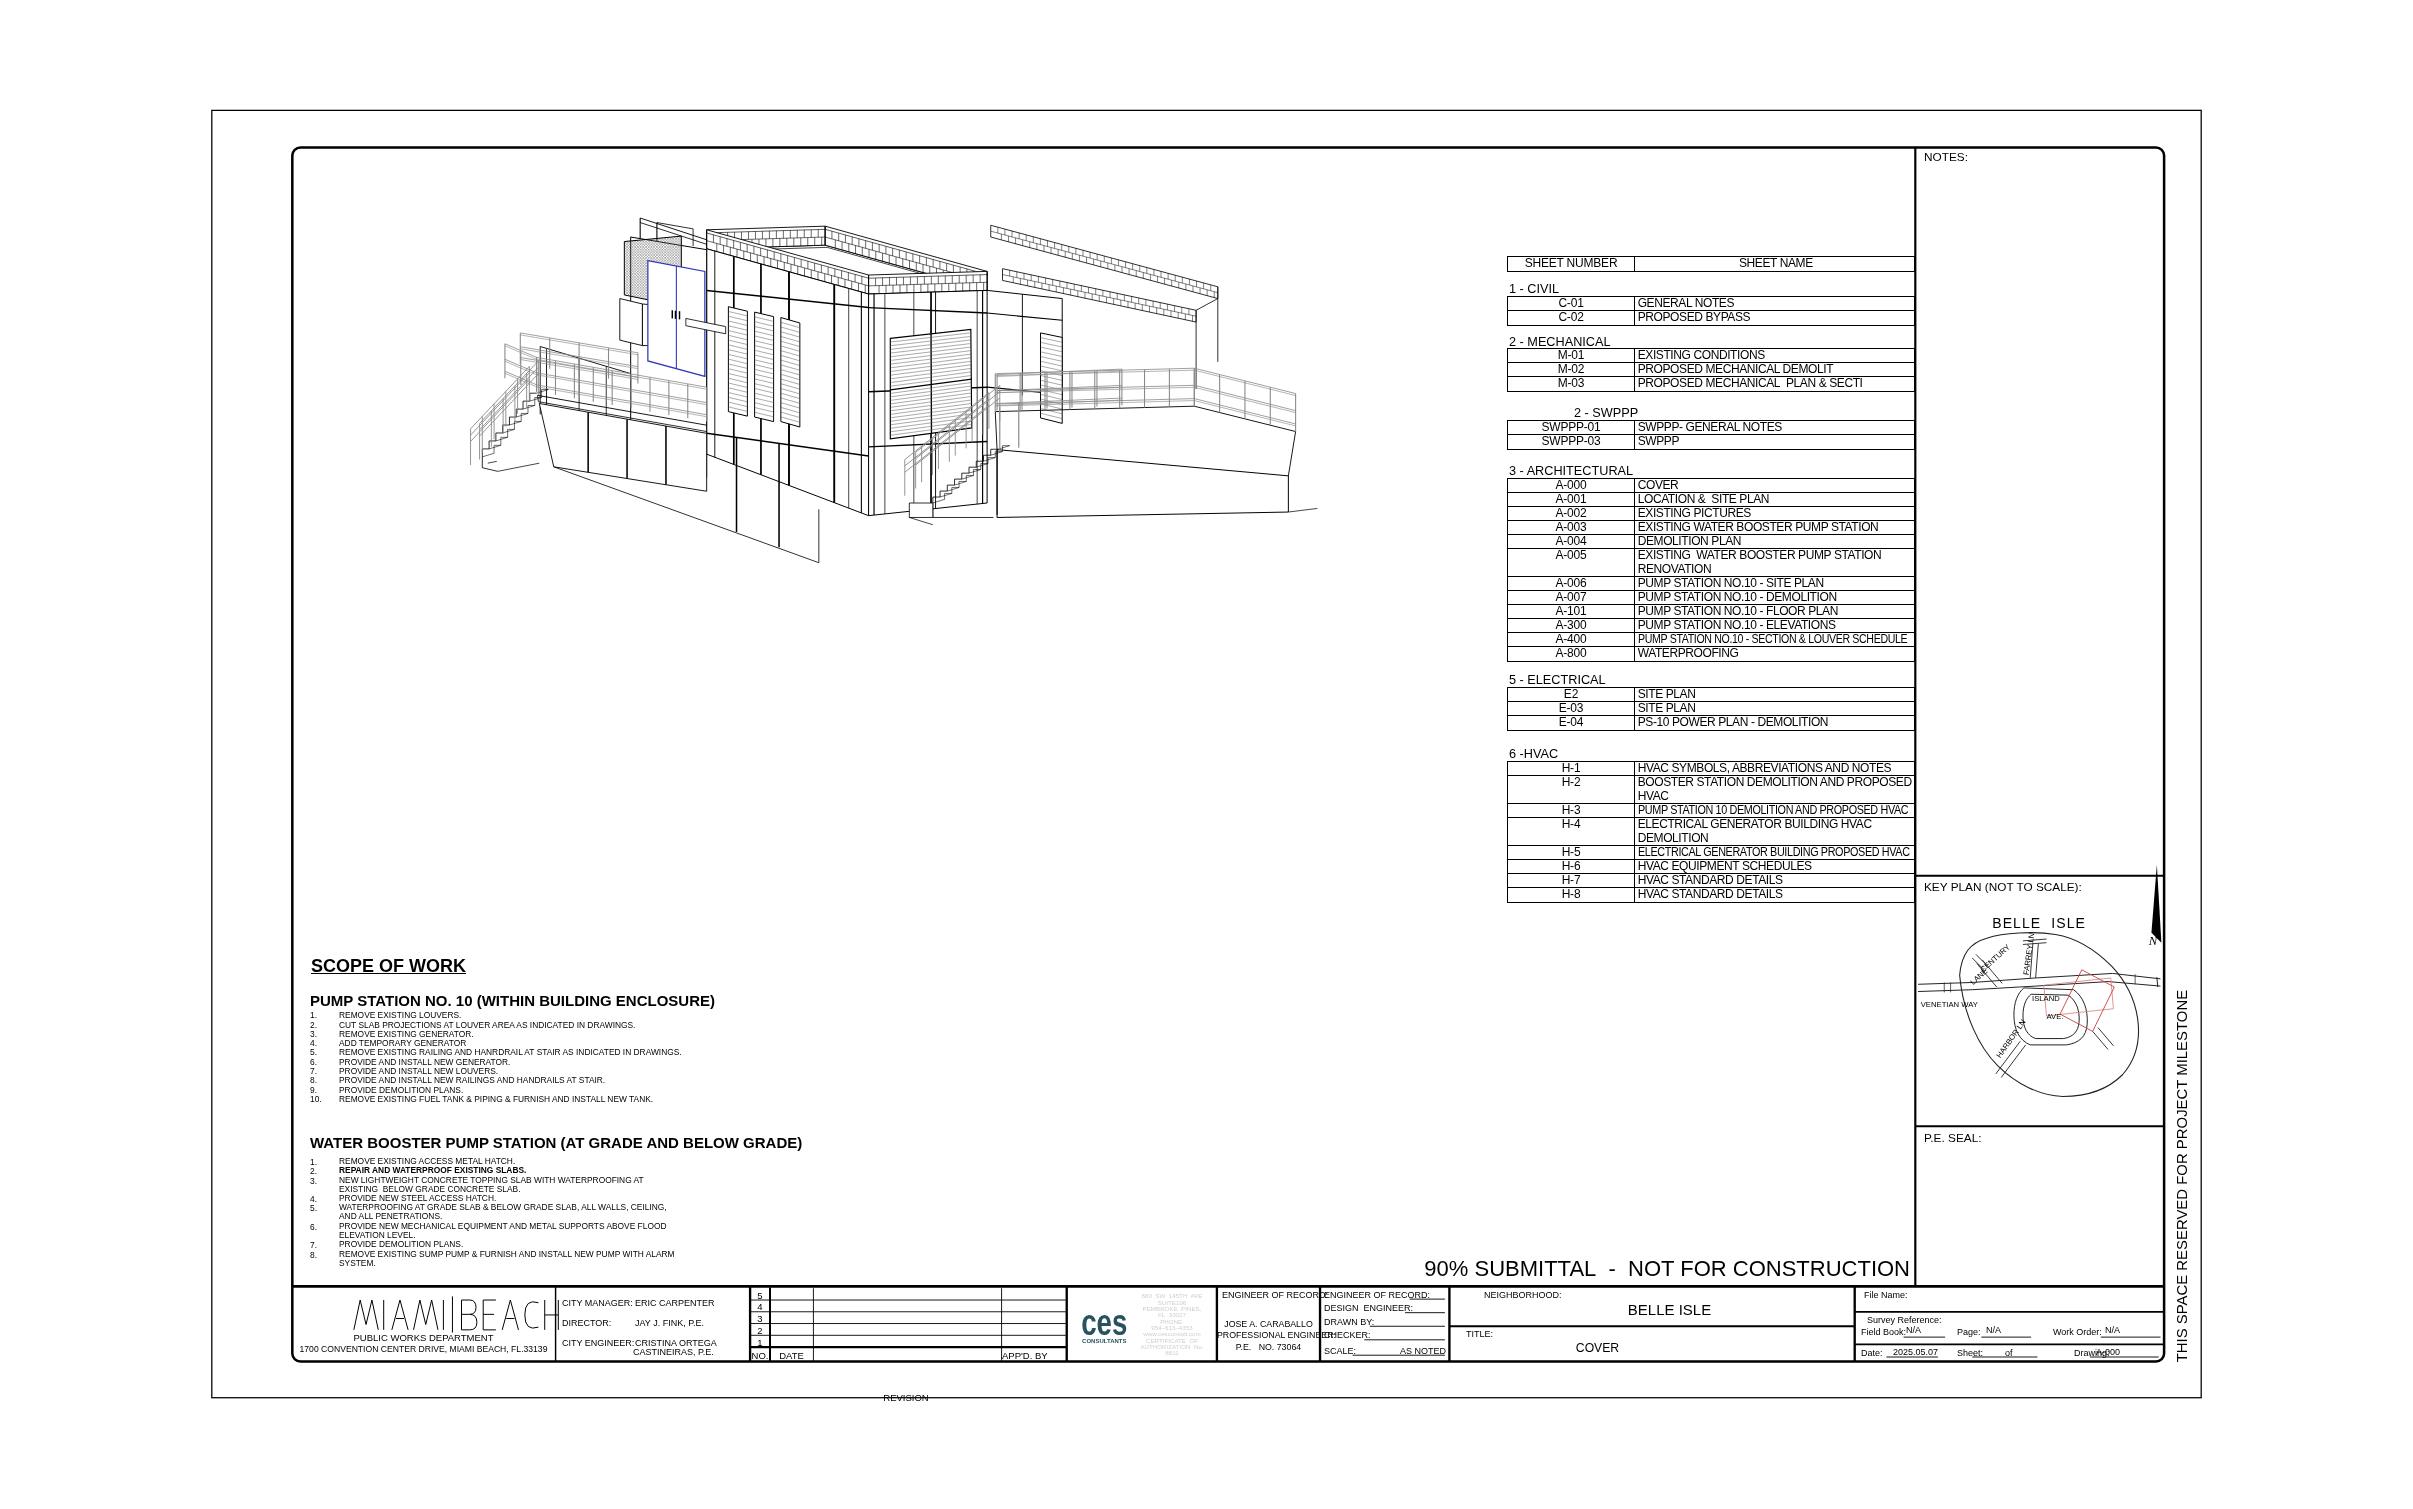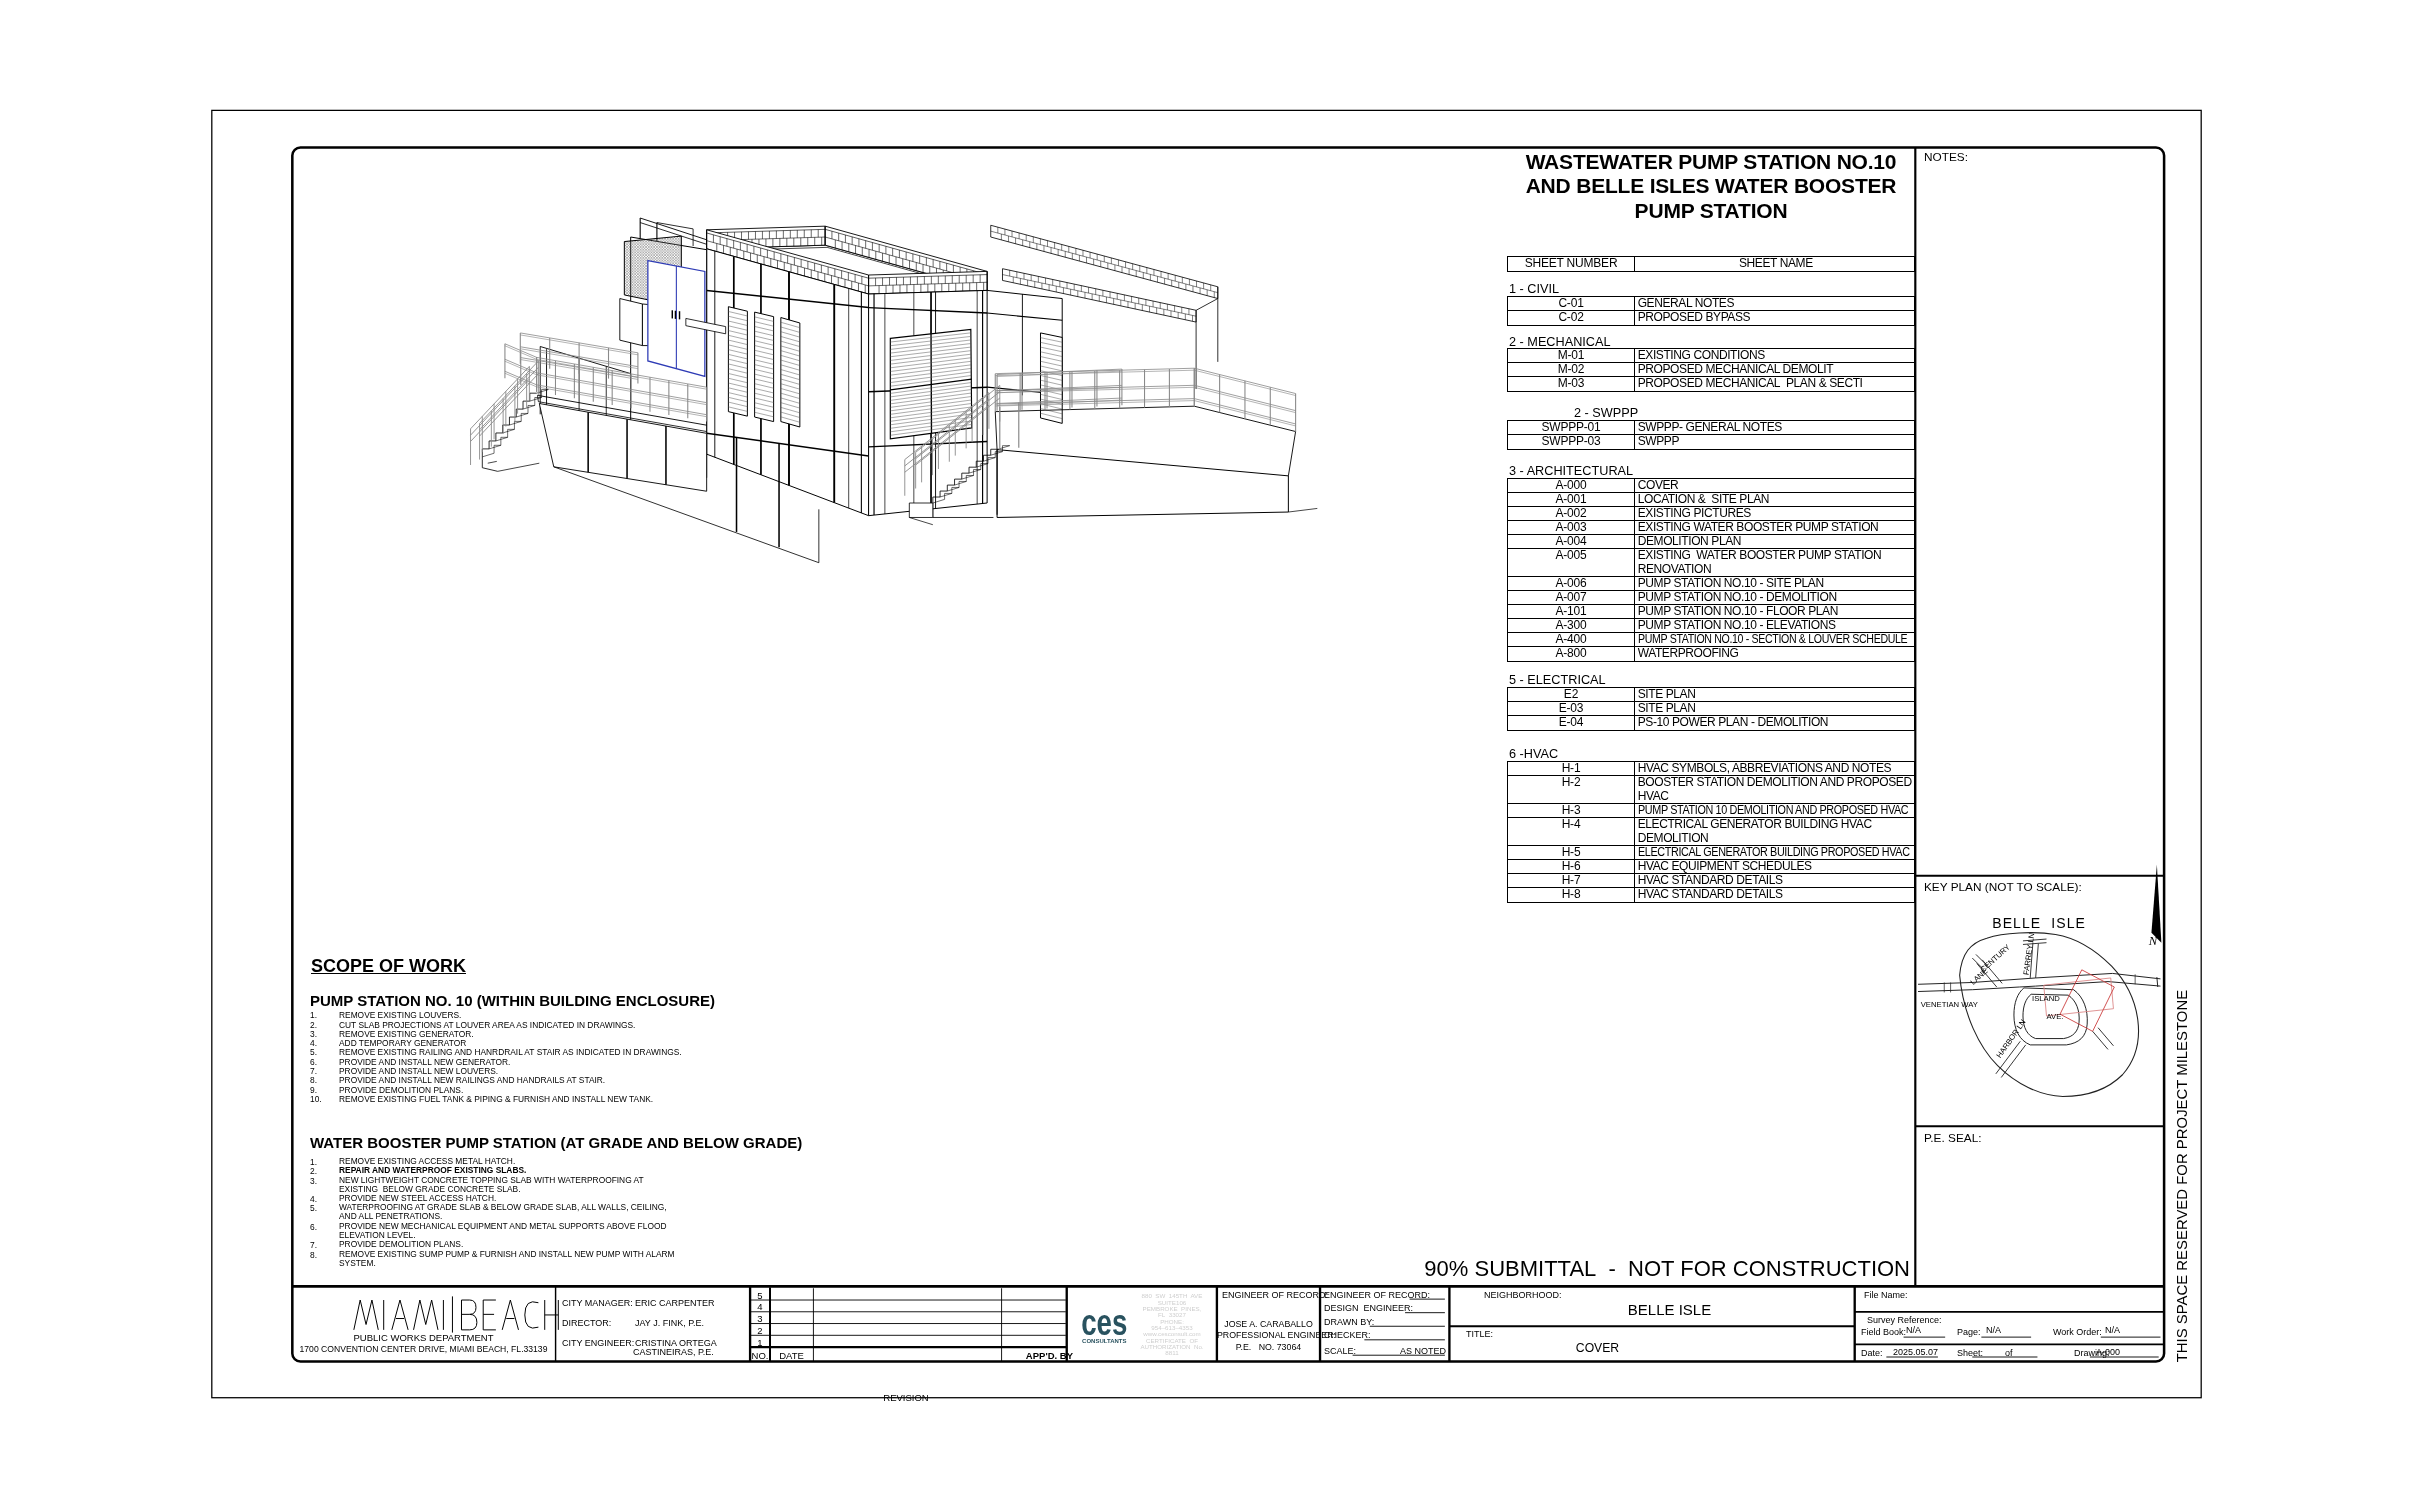--- a/index.html
+++ b/index.html
@@ -782,21 +782,20 @@
 <text x="2202" y="1026" font-family="&quot;Liberation Sans&quot;, sans-serif" font-size="15.5" font-weight="normal" text-anchor="start" fill="#000" letter-spacing="1.2">BELLE&nbsp;&nbsp;ISLE</text>
 
 <path d="M391,1470 L398,1437 L404.5,1464.06 L411,1437 L418,1470 M424,1437 L424,1470 M433,1470 L442,1437 L451,1470 M437.5,1457.46 L446.5,1457.46 M457,1470 L464,1437 L470.5,1464.06 L477,1437 L484,1470 M490,1437 L490,1470 M500,1433 L500,1473 M510,1437 L510,1470 M510,1437 L519,1437 Q526,1437 526,1445.25 Q526,1452.84 519,1452.84 L510,1452.84 M519,1452.84 Q527,1452.84 527,1461.75 Q527,1470 519,1470 L510,1470 M534,1437 L534,1470 M534,1437 L548,1437 M534,1452.84 L546,1452.84 M534,1470 L548,1470 M555,1470 L564,1437 L573,1470 M559.5,1457.46 L568.5,1457.46 M595,1440 Q580,1435 580,1453.5 Q580,1472 595,1467 M602,1437 L602,1470 M617,1437 L617,1470 M602,1453.5 L617,1453.5" fill="none" stroke="#000" stroke-width="1.1"></path>
 
 <text x="1195" y="1476" font-family="&quot;Liberation Sans&quot;, sans-serif" font-size="41" font-weight="bold" fill="#29525f" textLength="51" lengthAdjust="spacingAndGlyphs">ces</text>
 <text x="1196" y="1485" font-family="&quot;Liberation Sans&quot;, sans-serif" font-size="6.2" font-weight="bold" fill="#29525f" textLength="49" lengthAdjust="spacingAndGlyphs">CONSULTANTS</text>
 
 <text x="2417" y="1300" font-family="&quot;Liberation Sans&quot;, sans-serif" font-size="16.5" font-weight="normal" text-anchor="middle" fill="#000" transform="rotate(-90 2417 1300)">THIS SPACE RESERVED FOR PROJECT MILESTONE</text>
 </svg>
 
-<div class="t" style="left:1507px;top:150px;font-size:21px;font-weight:bold;text-align:center;width:408px;line-height:24.4px;letter-spacing:-0.2px;">WASTEWATER PUMP STATION NO.10<br>AND BELLE ISLES WATER BOOSTER<br>PUMP STATION</div>
 
 <div class="t" style="left:1924px;top:150px;font-size:11.8px;font-weight:normal;text-align:left;">NOTES:</div>
 
 <div class="t" style="left:1924px;top:880px;font-size:11.8px;font-weight:normal;text-align:left;">KEY PLAN (NOT TO SCALE):</div>
 
 <div class="t" style="left:1924px;top:1131px;font-size:11.8px;font-weight:normal;text-align:left;">P.E. SEAL:</div>
 
 <div class="tbl" style="top:256px">
       <div class="tr" style="height:14px">
         <div class="c1" style="font-size:12px">SHEET NUMBER</div>
@@ -999,21 +998,21 @@
 <div class="t" style="left:635px;top:1298px;font-size:9px;font-weight:normal;text-align:left;">ERIC CARPENTER</div>
 <div class="t" style="left:562px;top:1318px;font-size:9px;font-weight:normal;text-align:left;">DIRECTOR:</div>
 <div class="t" style="left:635px;top:1318px;font-size:9px;font-weight:normal;text-align:left;">JAY J. FINK, P.E.</div>
 <div class="t" style="left:562px;top:1338px;font-size:9px;font-weight:normal;text-align:left;">CITY ENGINEER:</div>
 <div class="t" style="left:635px;top:1338px;font-size:9px;font-weight:normal;text-align:left;">CRISTINA ORTEGA</div>
 <div class="t" style="left:633px;top:1347px;font-size:9px;font-weight:normal;text-align:left;">CASTINEIRAS, P.E.</div>
 
 <div class="t" style="left:750px;top:1350px;font-size:9.5px;font-weight:normal;text-align:center;width:20px;">NO.</div>
 <div class="t" style="left:770px;top:1350px;font-size:9.5px;font-weight:normal;text-align:center;width:43px;">DATE</div>
 <div class="t" style="left:814px;top:1350px;font-size:9.5px;font-weight:normal;text-align:center;width:184px;margin-top:42px;">REVISION</div>
-<div class="t" style="left:1002px;top:1350px;font-size:9.5px;font-weight:bold;text-align:right;width:71px;">APP'D. BY</div>
+<div class="t" style="left:1002px;top:1350px;font-size:9.5px;font-weight:normal;text-align:left;width:71px;">APP'D. BY</div>
 <div class="t" style="left:750px;top:1290px;font-size:9.5px;font-weight:normal;text-align:center;width:20px;">5</div>
 <div class="t" style="left:750px;top:1301px;font-size:9.5px;font-weight:normal;text-align:center;width:20px;">4</div>
 <div class="t" style="left:750px;top:1313px;font-size:9.5px;font-weight:normal;text-align:center;width:20px;">3</div>
 <div class="t" style="left:750px;top:1325px;font-size:9.5px;font-weight:normal;text-align:center;width:20px;">2</div>
 <div class="t" style="left:750px;top:1337px;font-size:9.5px;font-weight:normal;text-align:center;width:20px;">1</div>
 
 <div class="t" style="left:1132px;top:1292px;font-size:6.2px;font-weight:normal;text-align:center;width:80px;color:#cfcfcf;">880&nbsp; SW&nbsp; 145TH&nbsp; AVE</div>
 <div class="t" style="left:1132px;top:1299px;font-size:6.2px;font-weight:normal;text-align:center;width:80px;color:#cfcfcf;">SUITE106</div>
 <div class="t" style="left:1132px;top:1305px;font-size:6.2px;font-weight:normal;text-align:center;width:80px;color:#cfcfcf;">PEMBROKE&nbsp; PINES,</div>
 <div class="t" style="left:1132px;top:1311px;font-size:6.2px;font-weight:normal;text-align:center;width:80px;color:#cfcfcf;">FL&nbsp; 33027</div>

